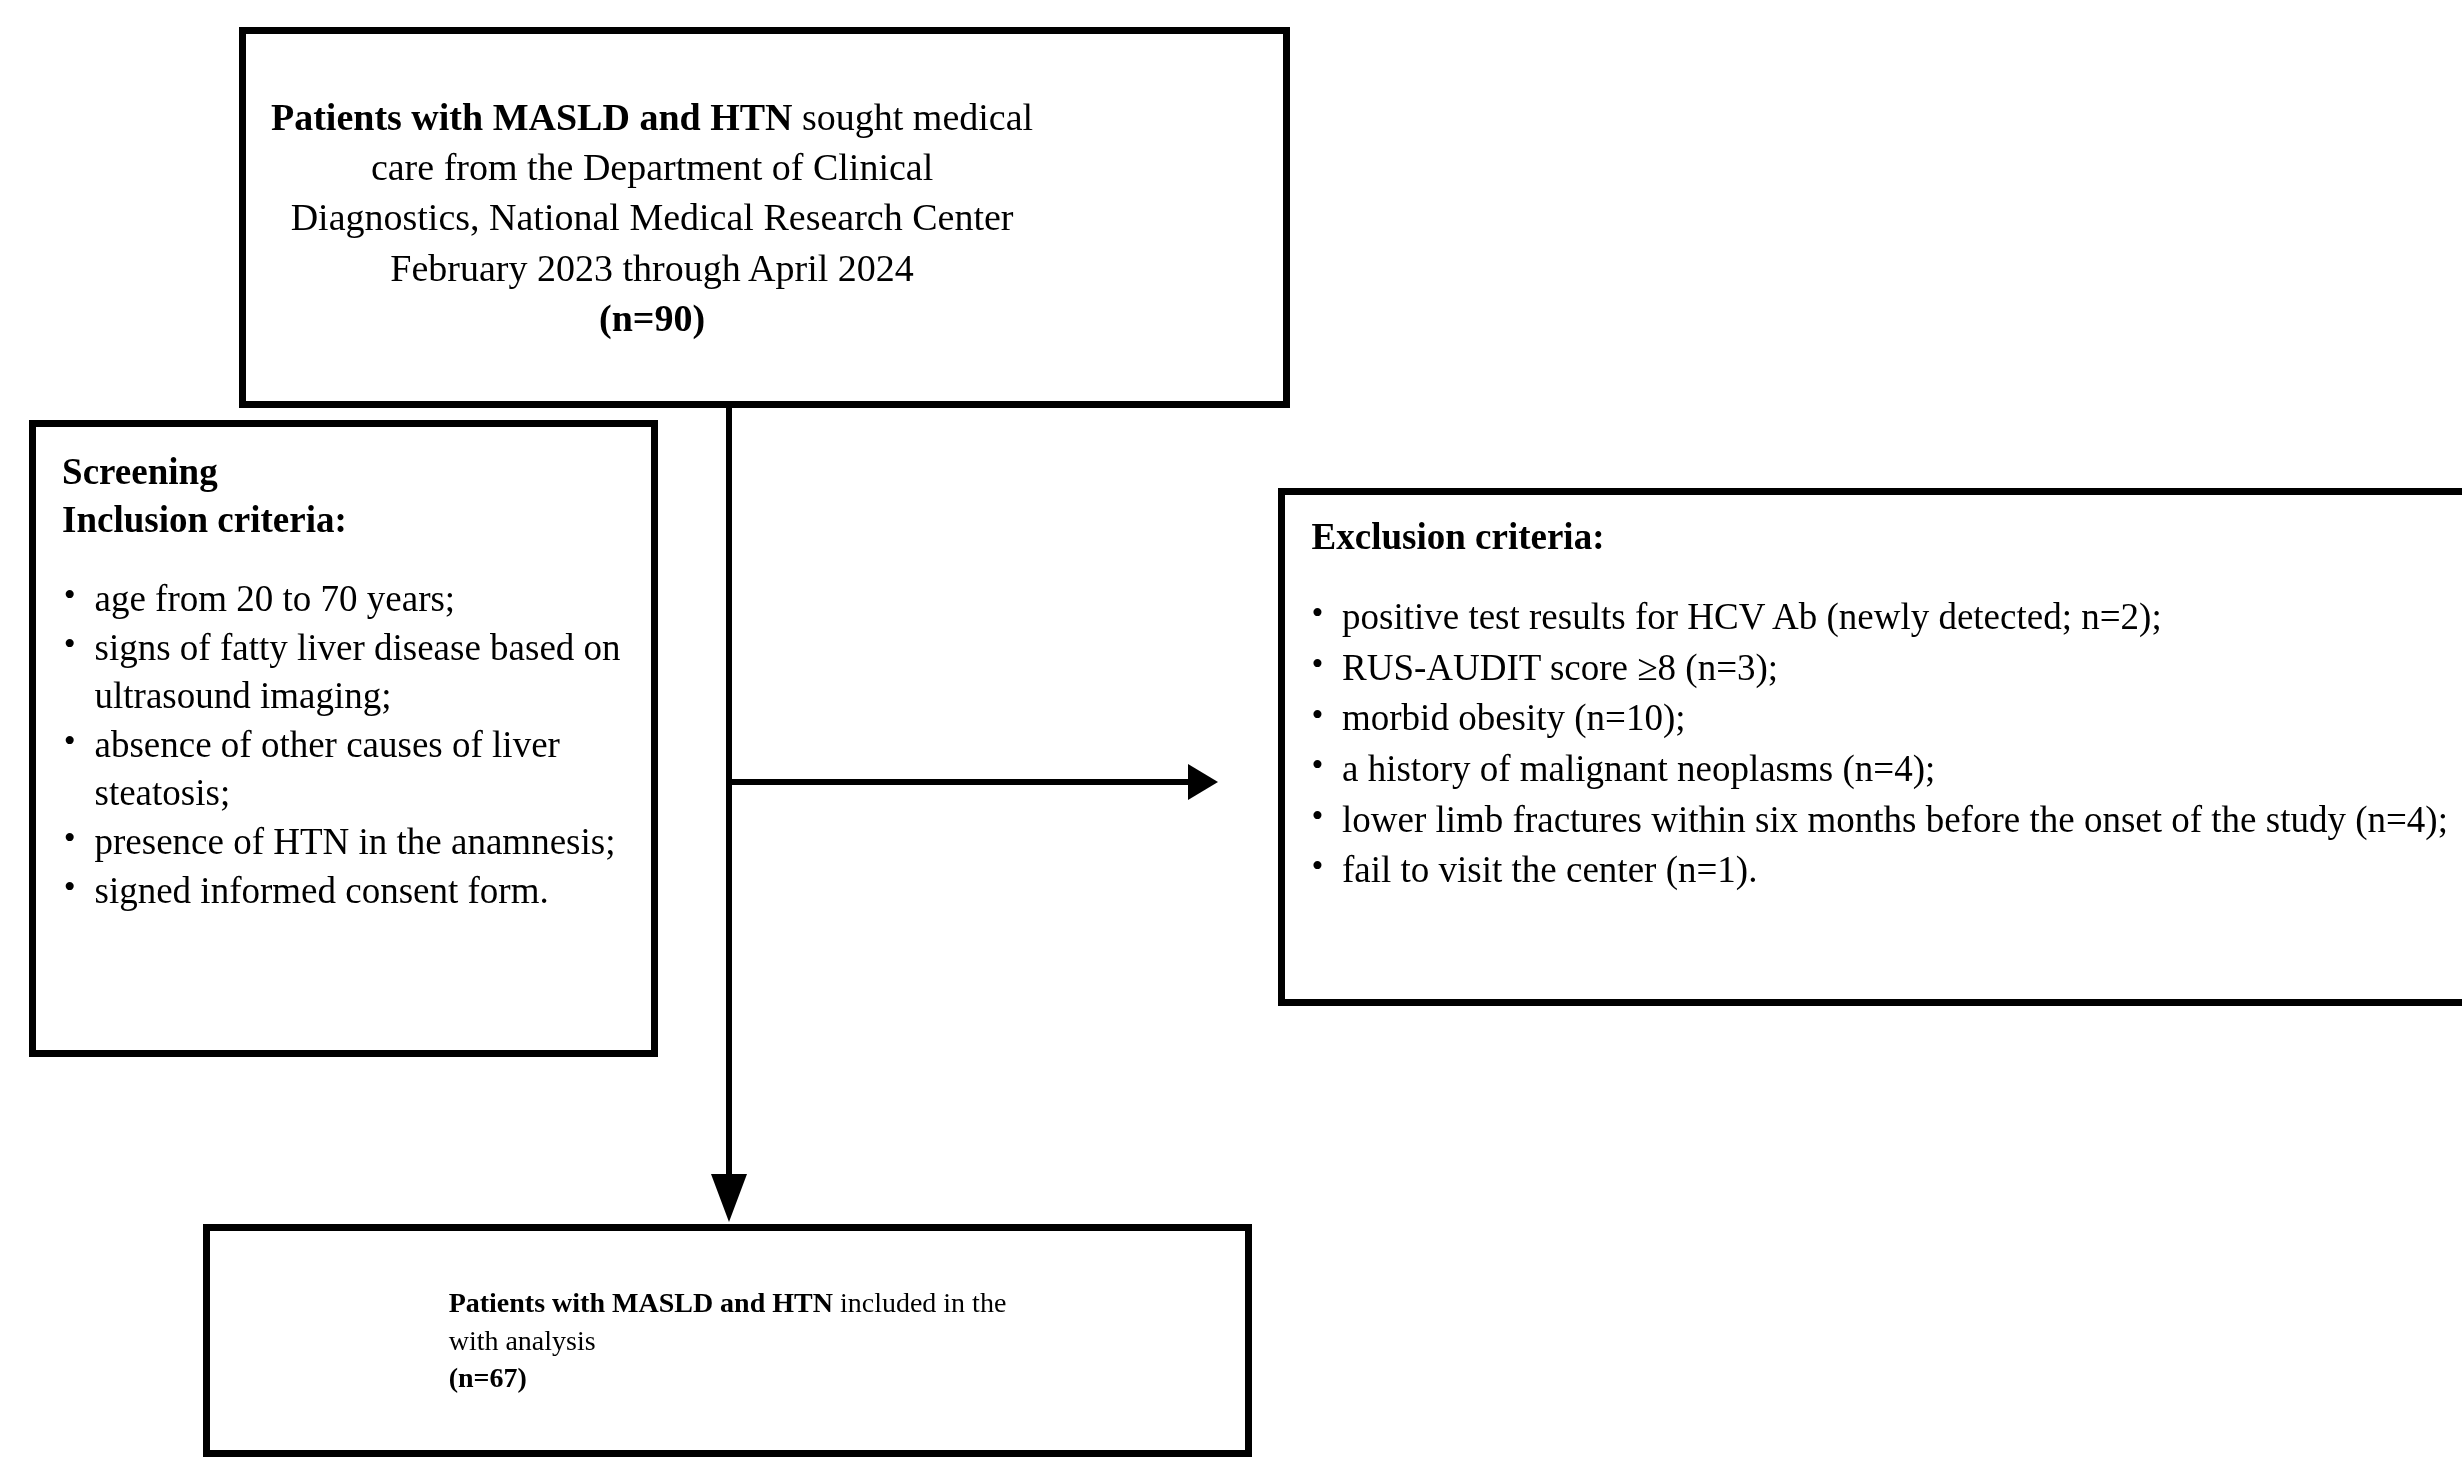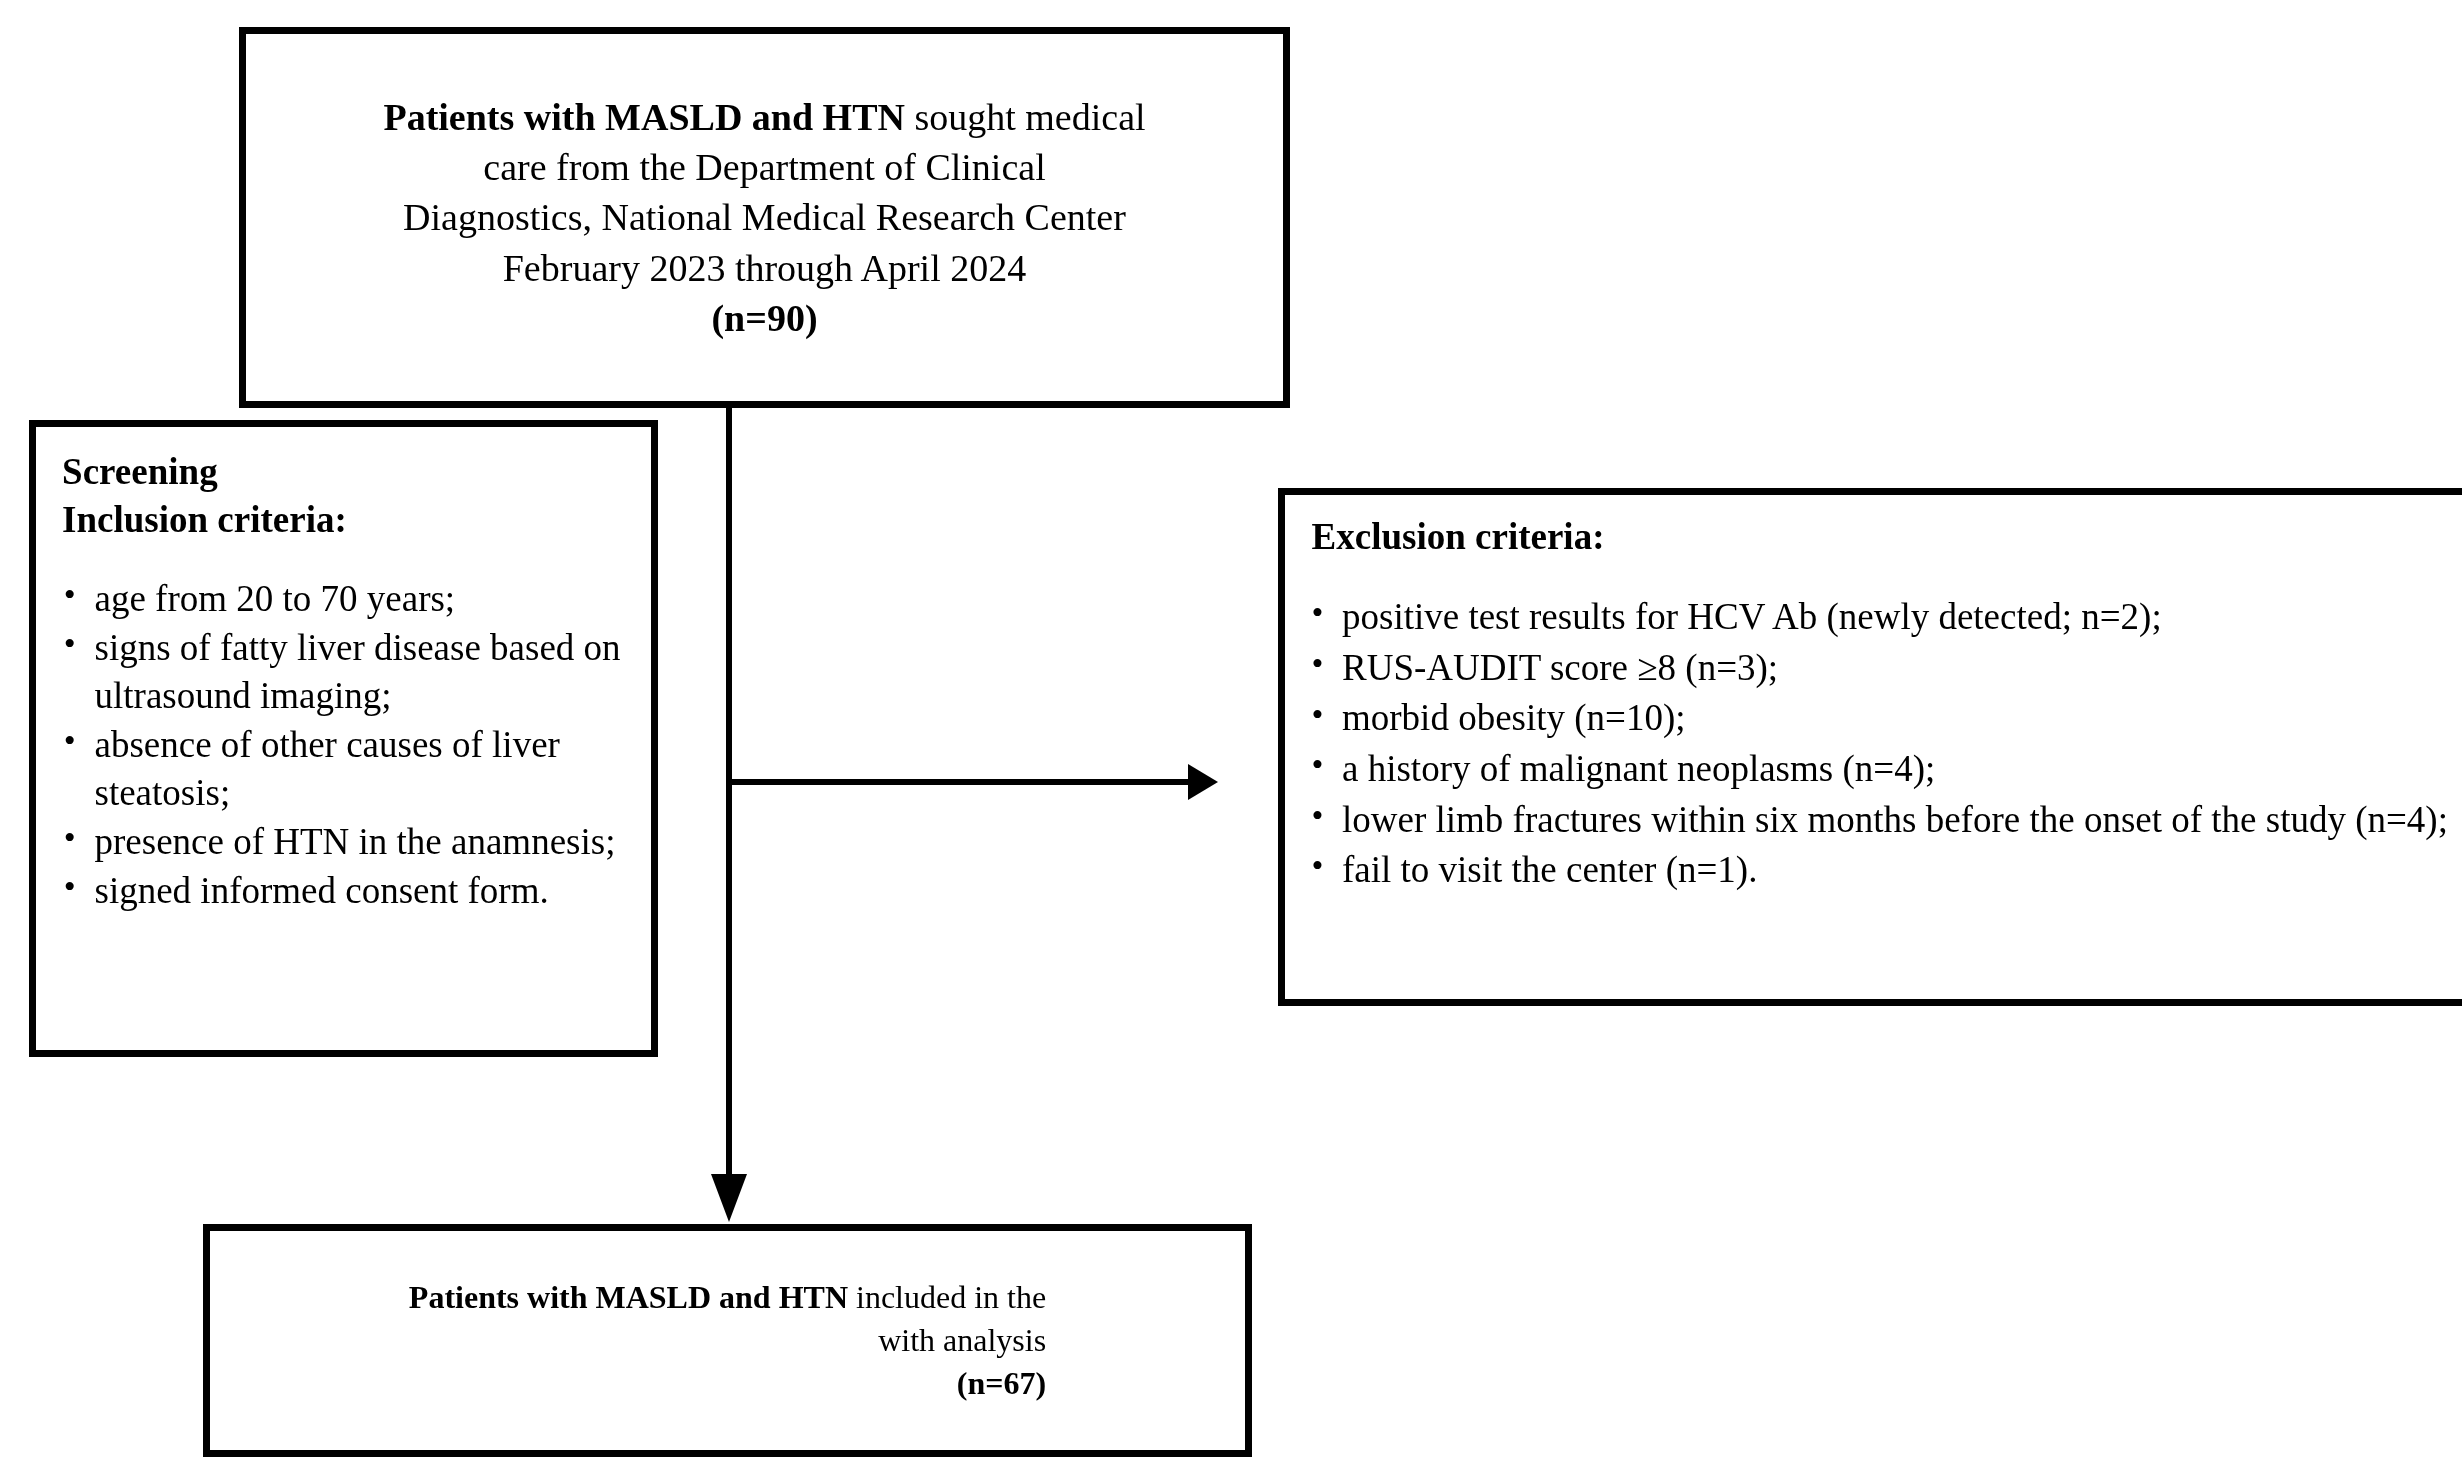--- a/index.html
+++ b/index.html
@@ -26,21 +26,20 @@
   }
 
   
   #box-enrollment {
     left: 239px;
     top: 27px;
     width: 1051px;
     height: 381px;
     display: flex;
     align-items: center;
-    justify-content: center;
     padding: 9px 25px;
   }
   #box-enrollment .inner {
     text-align: center;
     font-size: 38px;
     line-height: 1.32;
   }
   .bold { font-weight: bold; }
 
   
@@ -120,22 +119,22 @@
     left: 203px;
     top: 1224px;
     width: 1049px;
     height: 233px;
     display: flex;
     align-items: center;
     justify-content: center;
     padding: 5.3px 23px;
   }
   #box-final .inner {
-    text-align: right;
-    font-size: 32px;
+    text-align: left;
+    font-size: 28px;
     line-height: 1.34;
   }
 
   
   .conn {
     position: absolute;
     background: #000000;
   }
   
   #conn-vertical {

